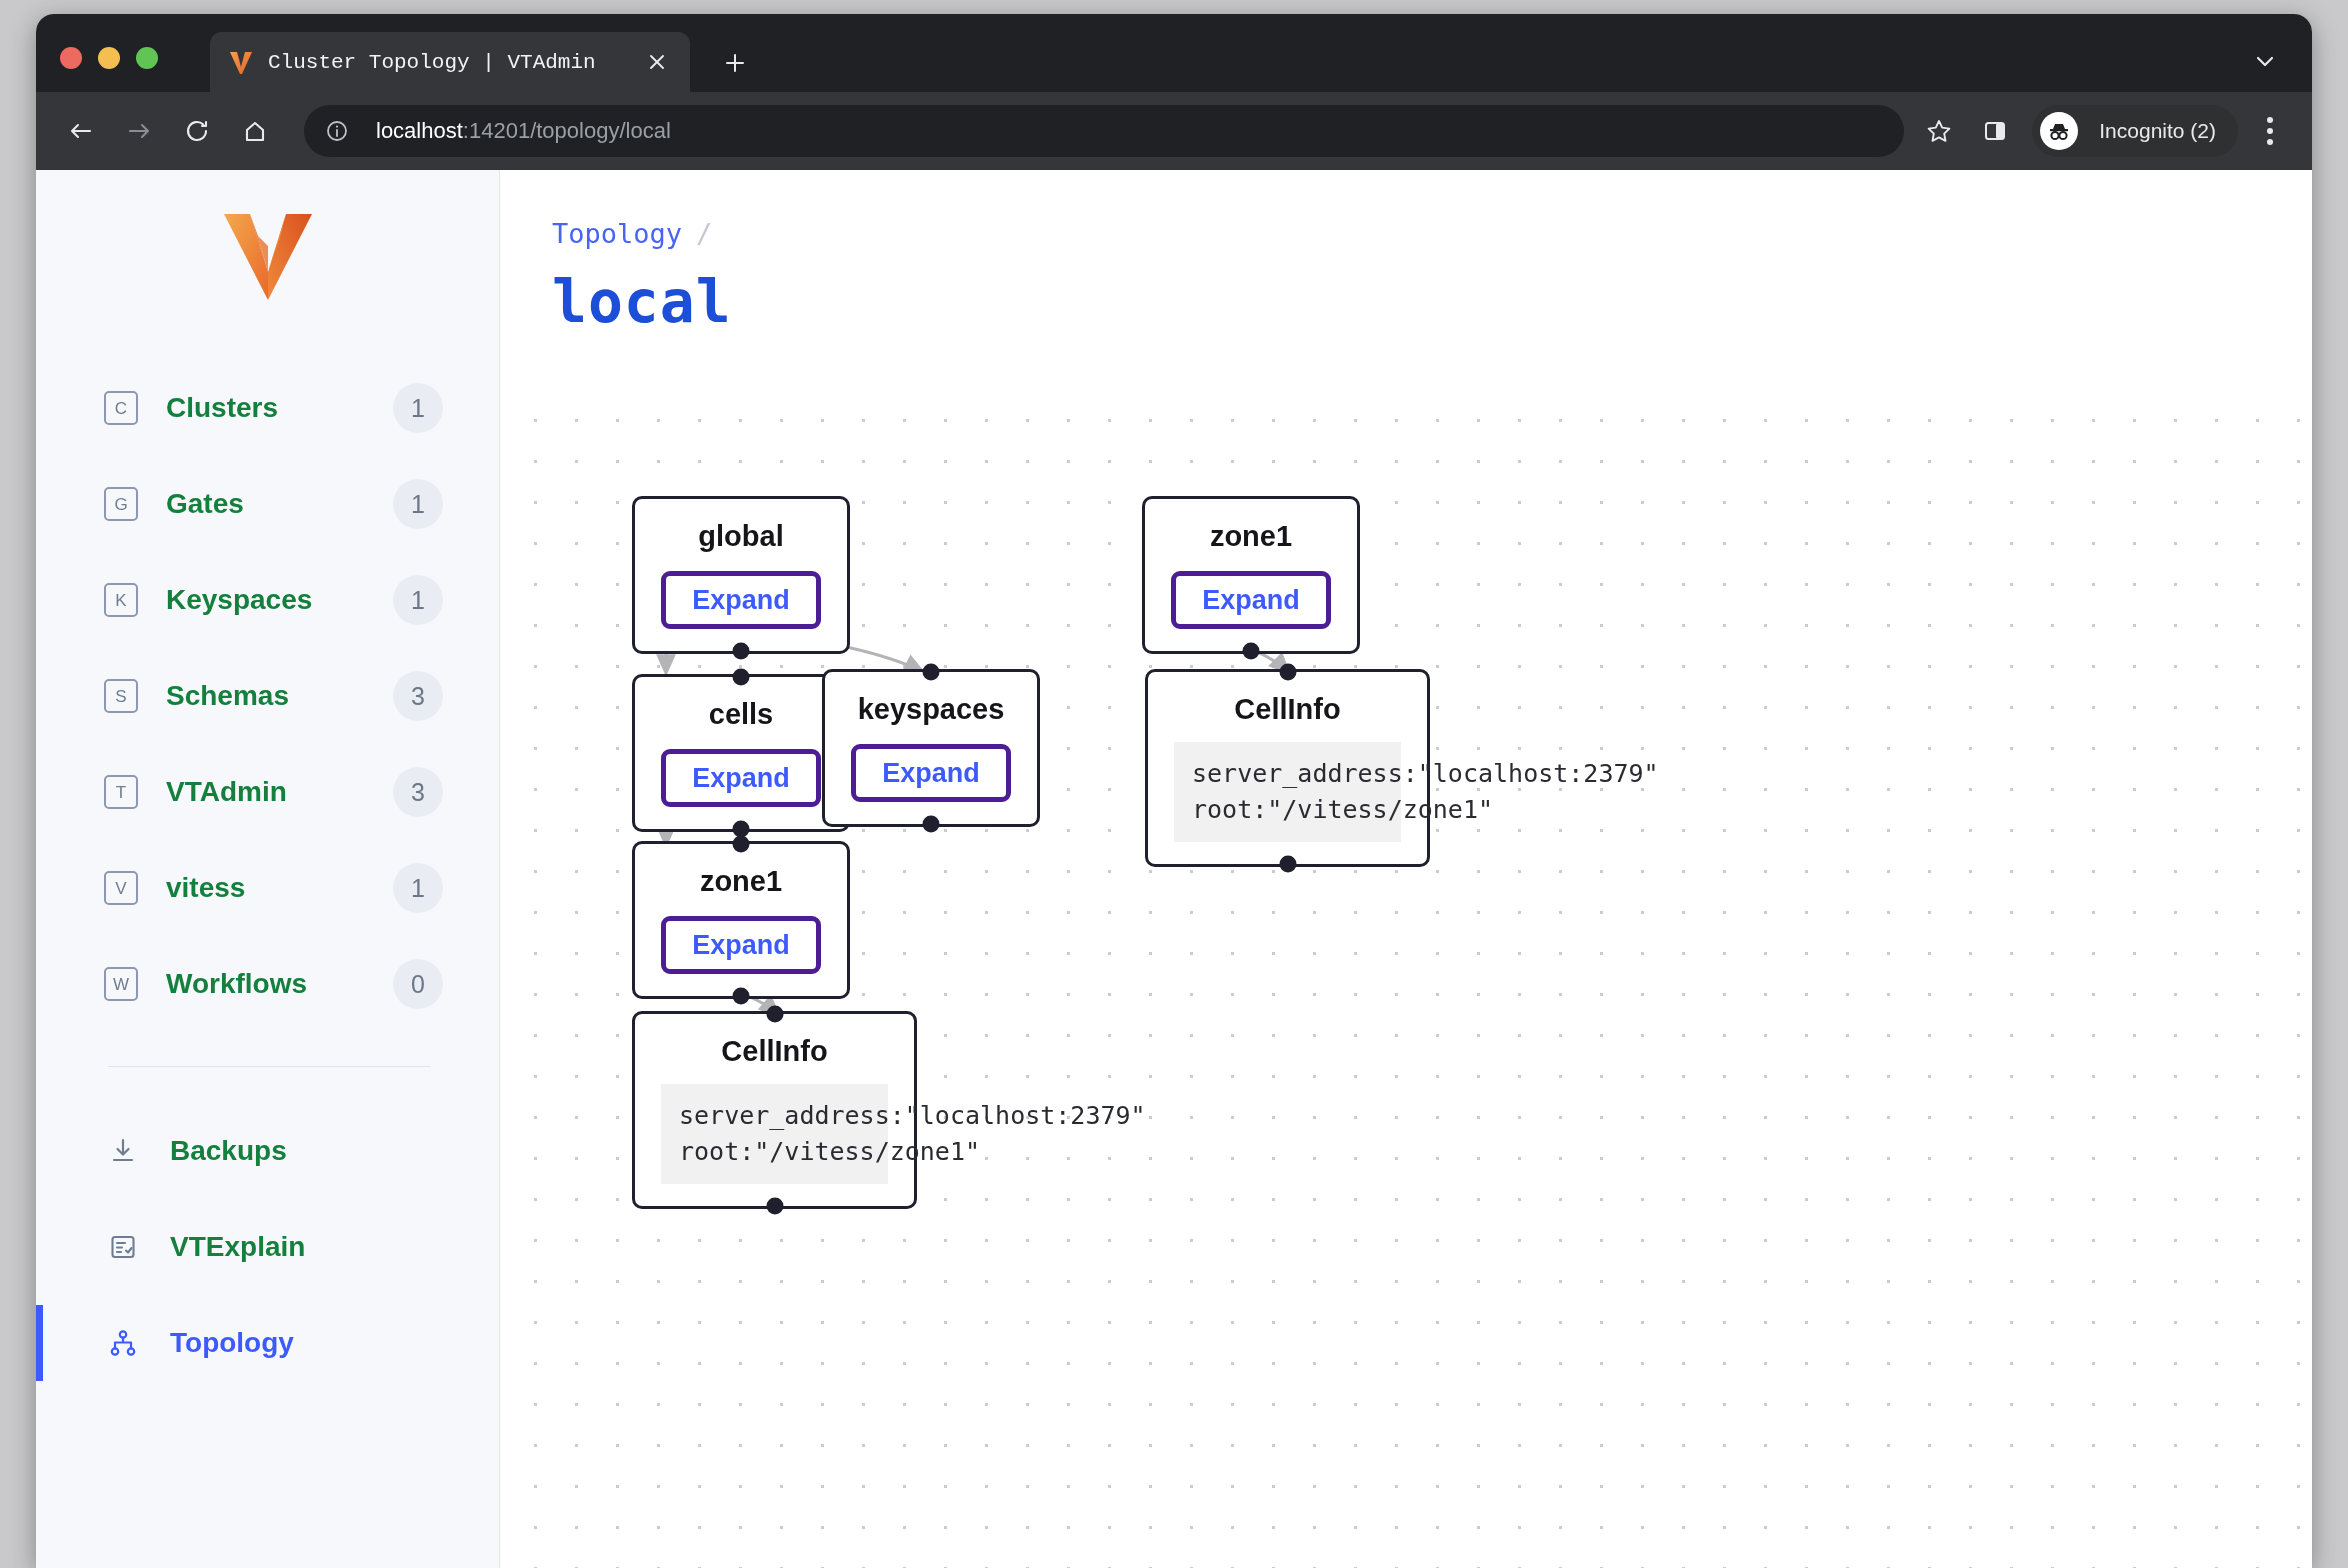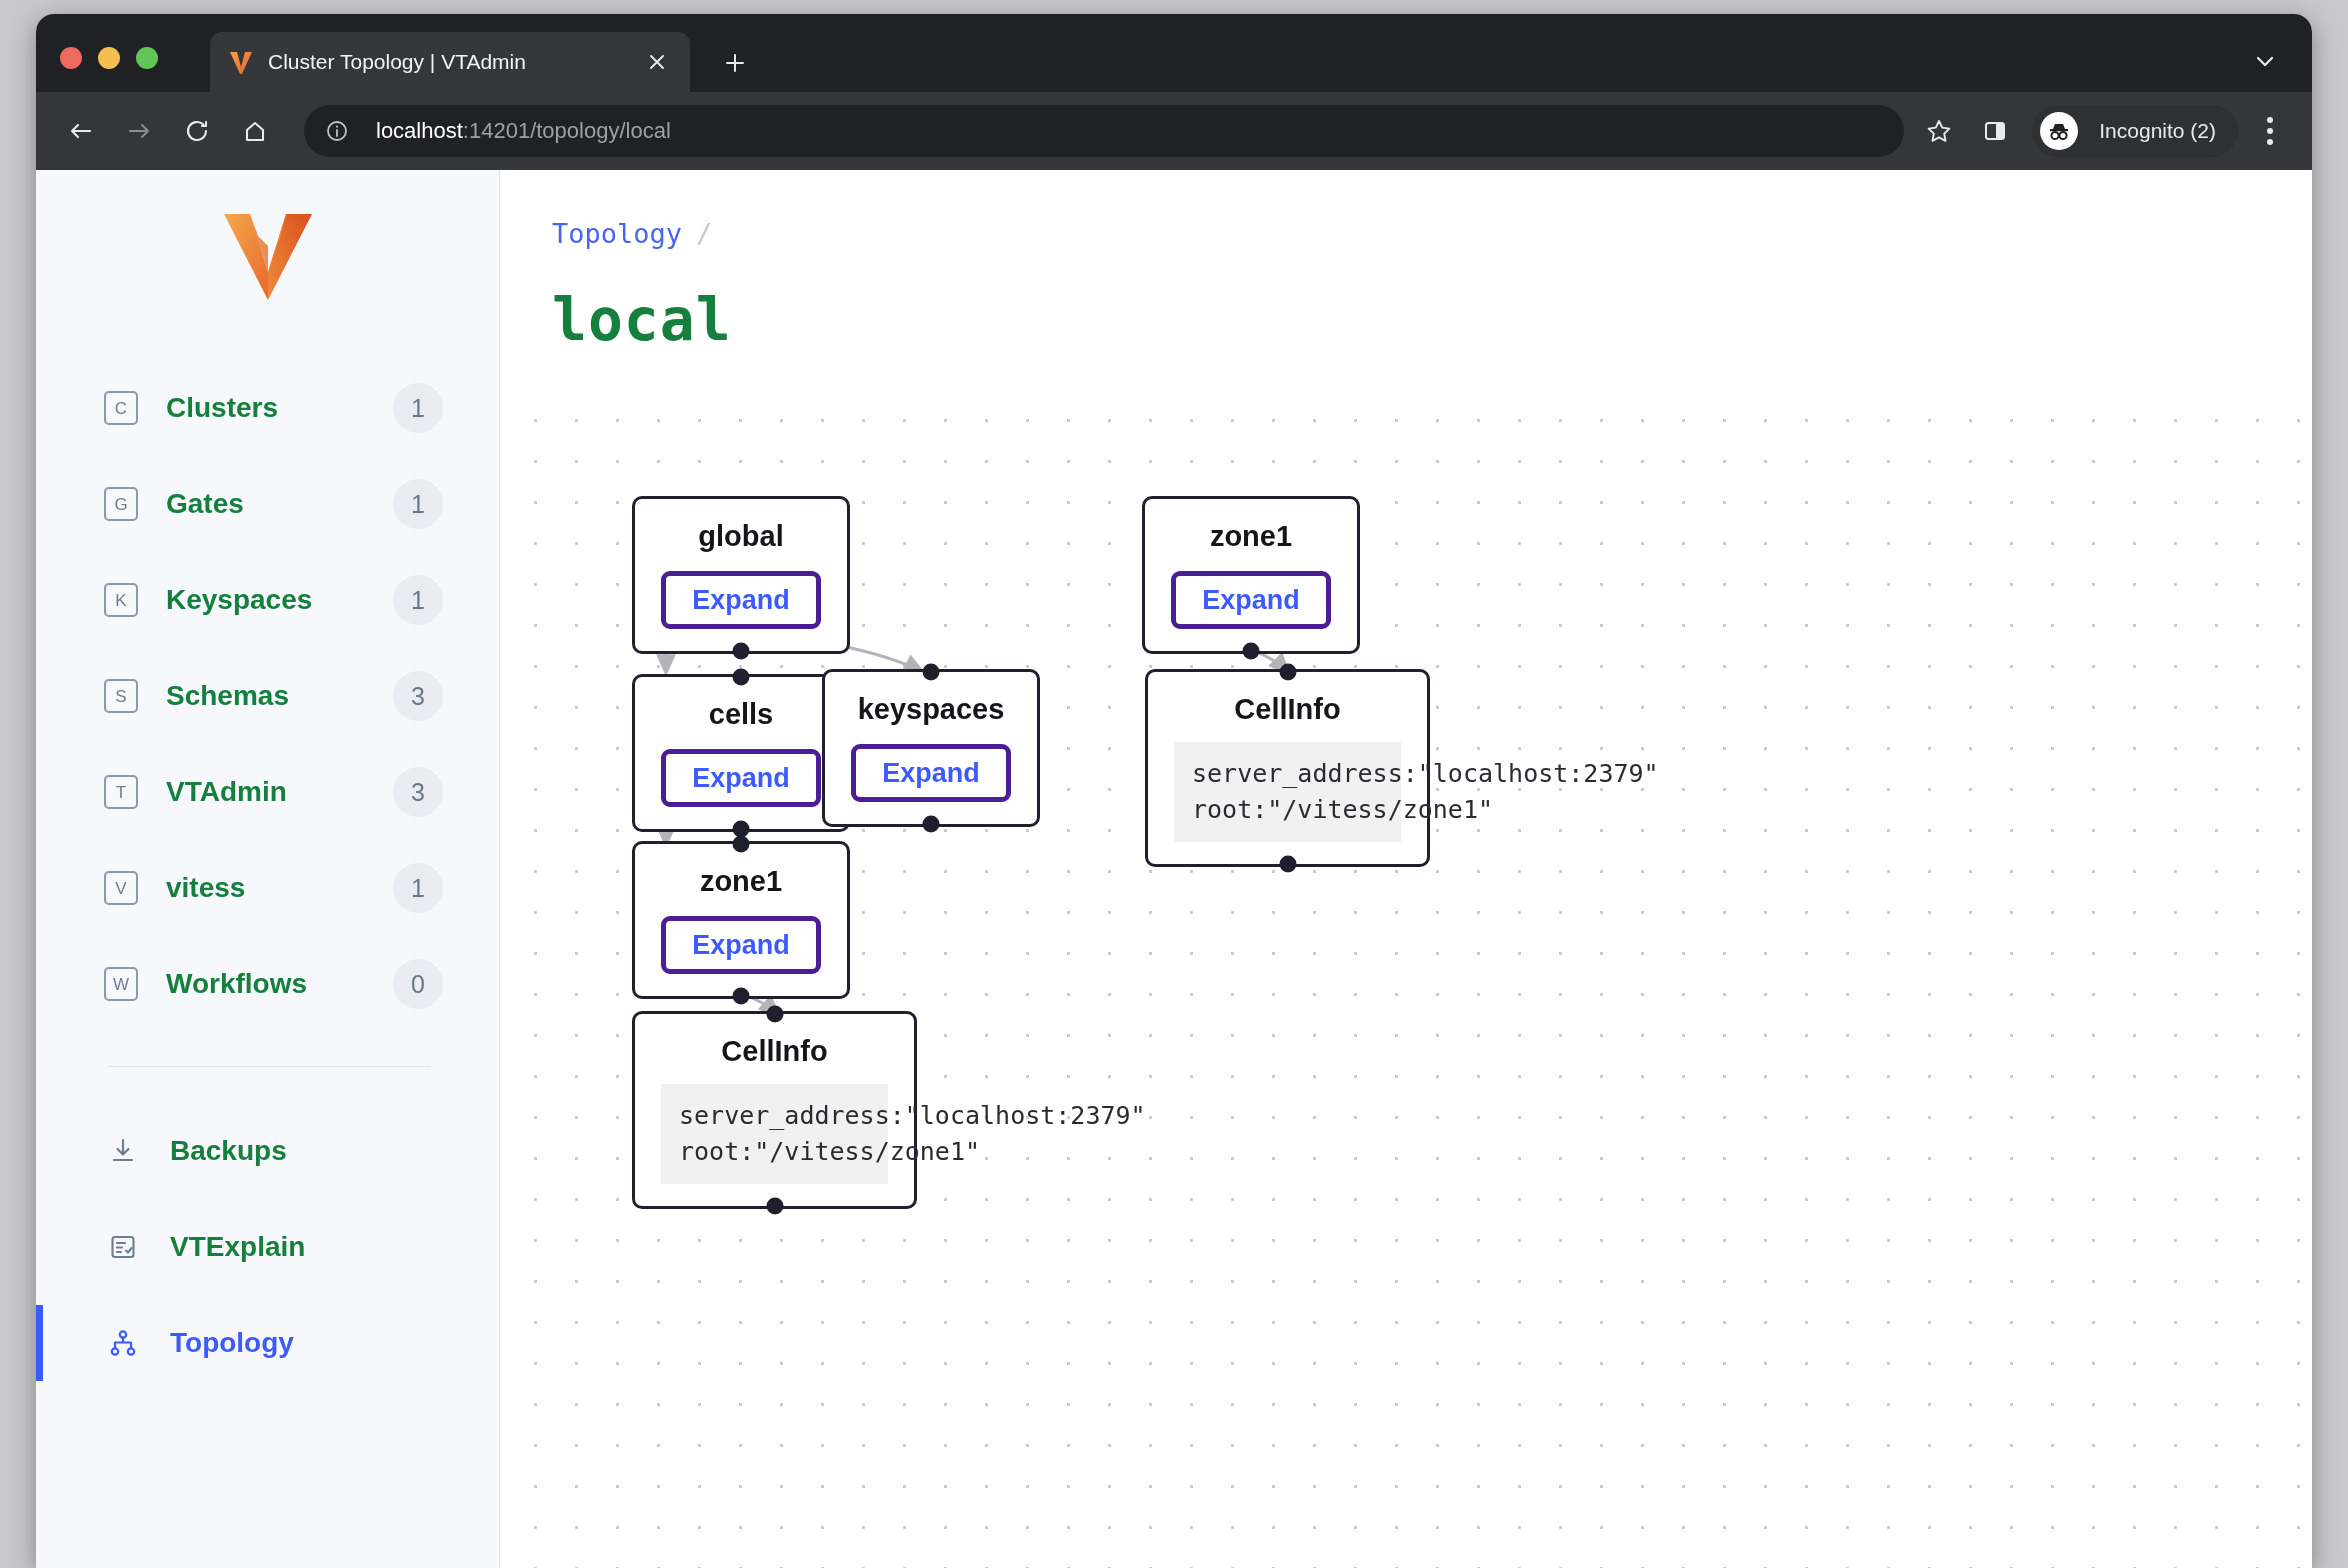--- a/index.html
+++ b/index.html
@@ -32,20 +32,21 @@
   .tl-yellow { left: 62px;  background: #f4bf50; }
   .tl-green  { left: 100px; background: #61c555; }
 
   #tab {
     position: absolute; left: 174px; top: 18px;
     width: 480px; height: 60px;
     background: #35363a;
     border-radius: 12px 12px 0 0;
     display: flex; align-items: center;
     padding: 0 16px;
+    font-family: Liberation Mono, monospace;
   }
   .tab-fav { width: 30px; height: 30px; flex: 0 0 30px; position: relative; }
   .tab-fav svg { display: block; }
   .tab-title {
     flex: 1 1 auto;
     color: #f1f3f4;
     font-size: 21px;
     margin-left: 12px;
     white-space: nowrap; overflow: hidden; text-overflow: ellipsis;
   }
@@ -194,24 +195,24 @@
   #main { flex: 1 1 auto; position: relative; overflow: hidden; background: #fff; }
   #breadcrumb {
     position: absolute; left: 52px; top: 48px;
     font-family: "DejaVu Sans Mono", monospace;
     font-size: 27px;
     display: flex; align-items: baseline; gap: 14px;
   }
   #breadcrumb .crumb-link { color: #4864f4; }
   #breadcrumb .crumb-sep { color: #c3c8d4; }
   #page-title {
-    position: absolute; left: 52px; top: 116px;
+    position: absolute; left: 52px; top: 98px;
     font-family: "DejaVu Sans Mono", monospace;
     font-size: 58px; font-weight: 700;
-    color: #15803d;
+    color: #1d4ed8;
     letter-spacing: 1px;
   }
 
   
   #canvas {
     position: absolute;
     left: 0; top: 220px; right: 0; bottom: 0;
     background-image: radial-gradient(circle, #c8ccd6 1.6px, transparent 1.7px);
     background-size: 41px 41px;
     background-position: 15px 10px;

